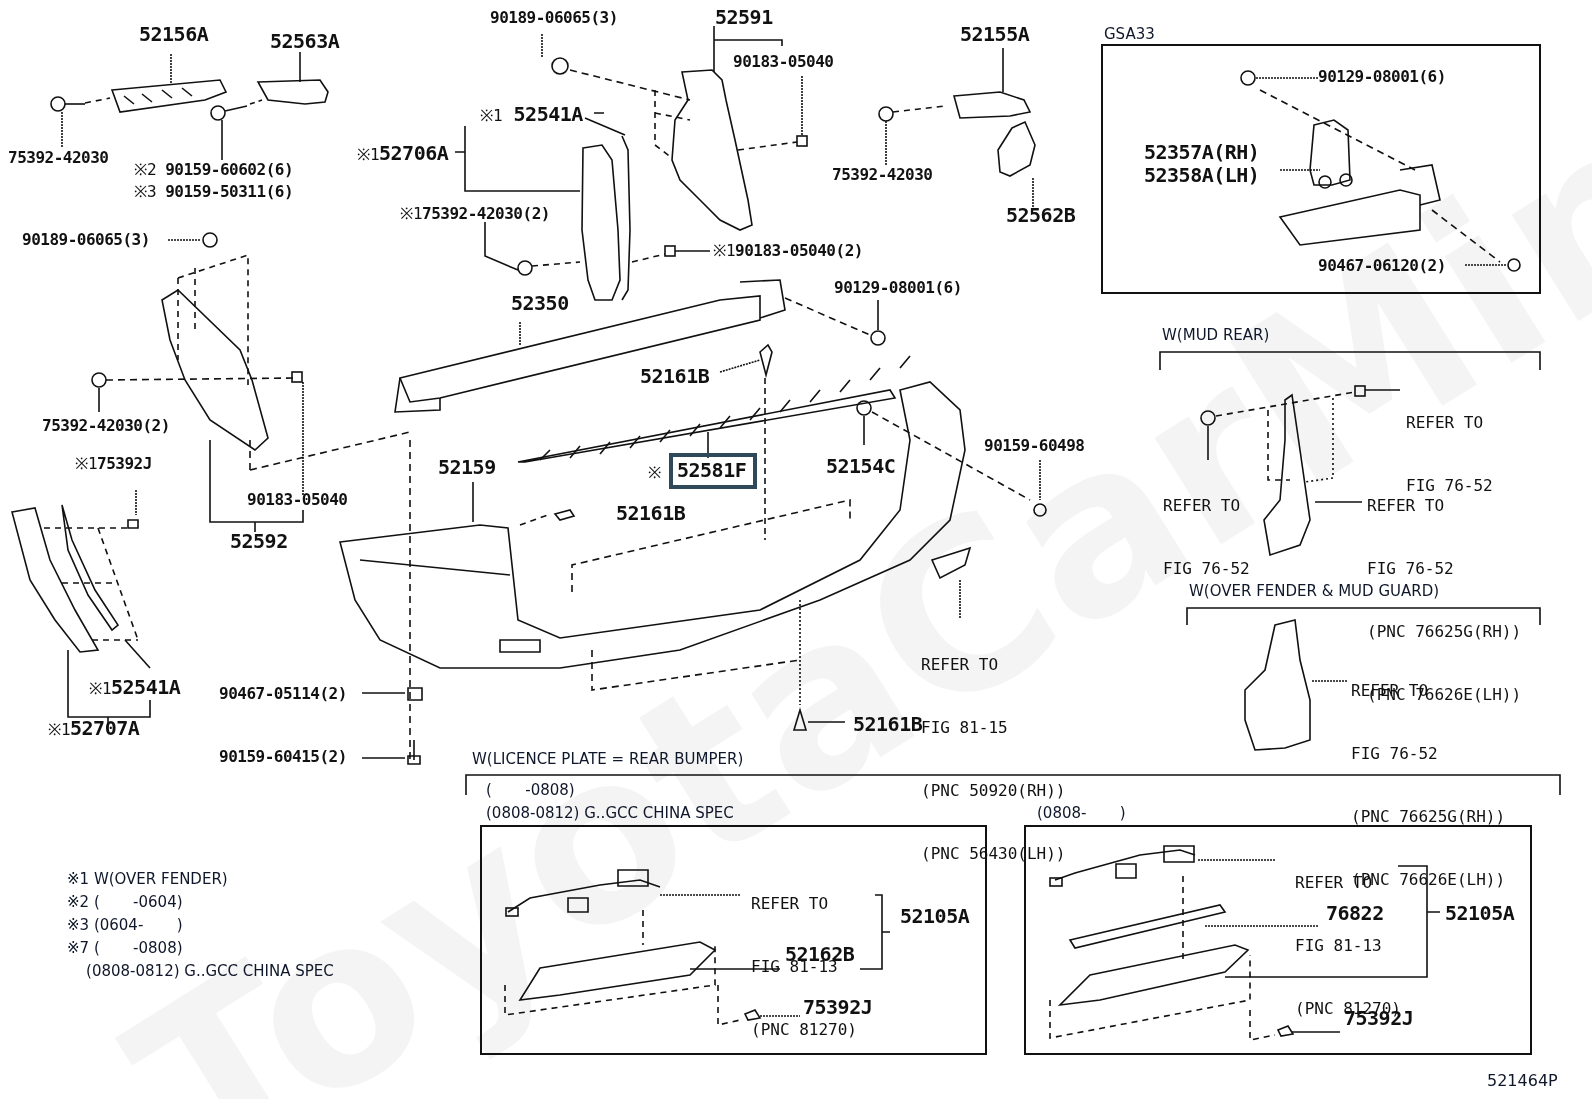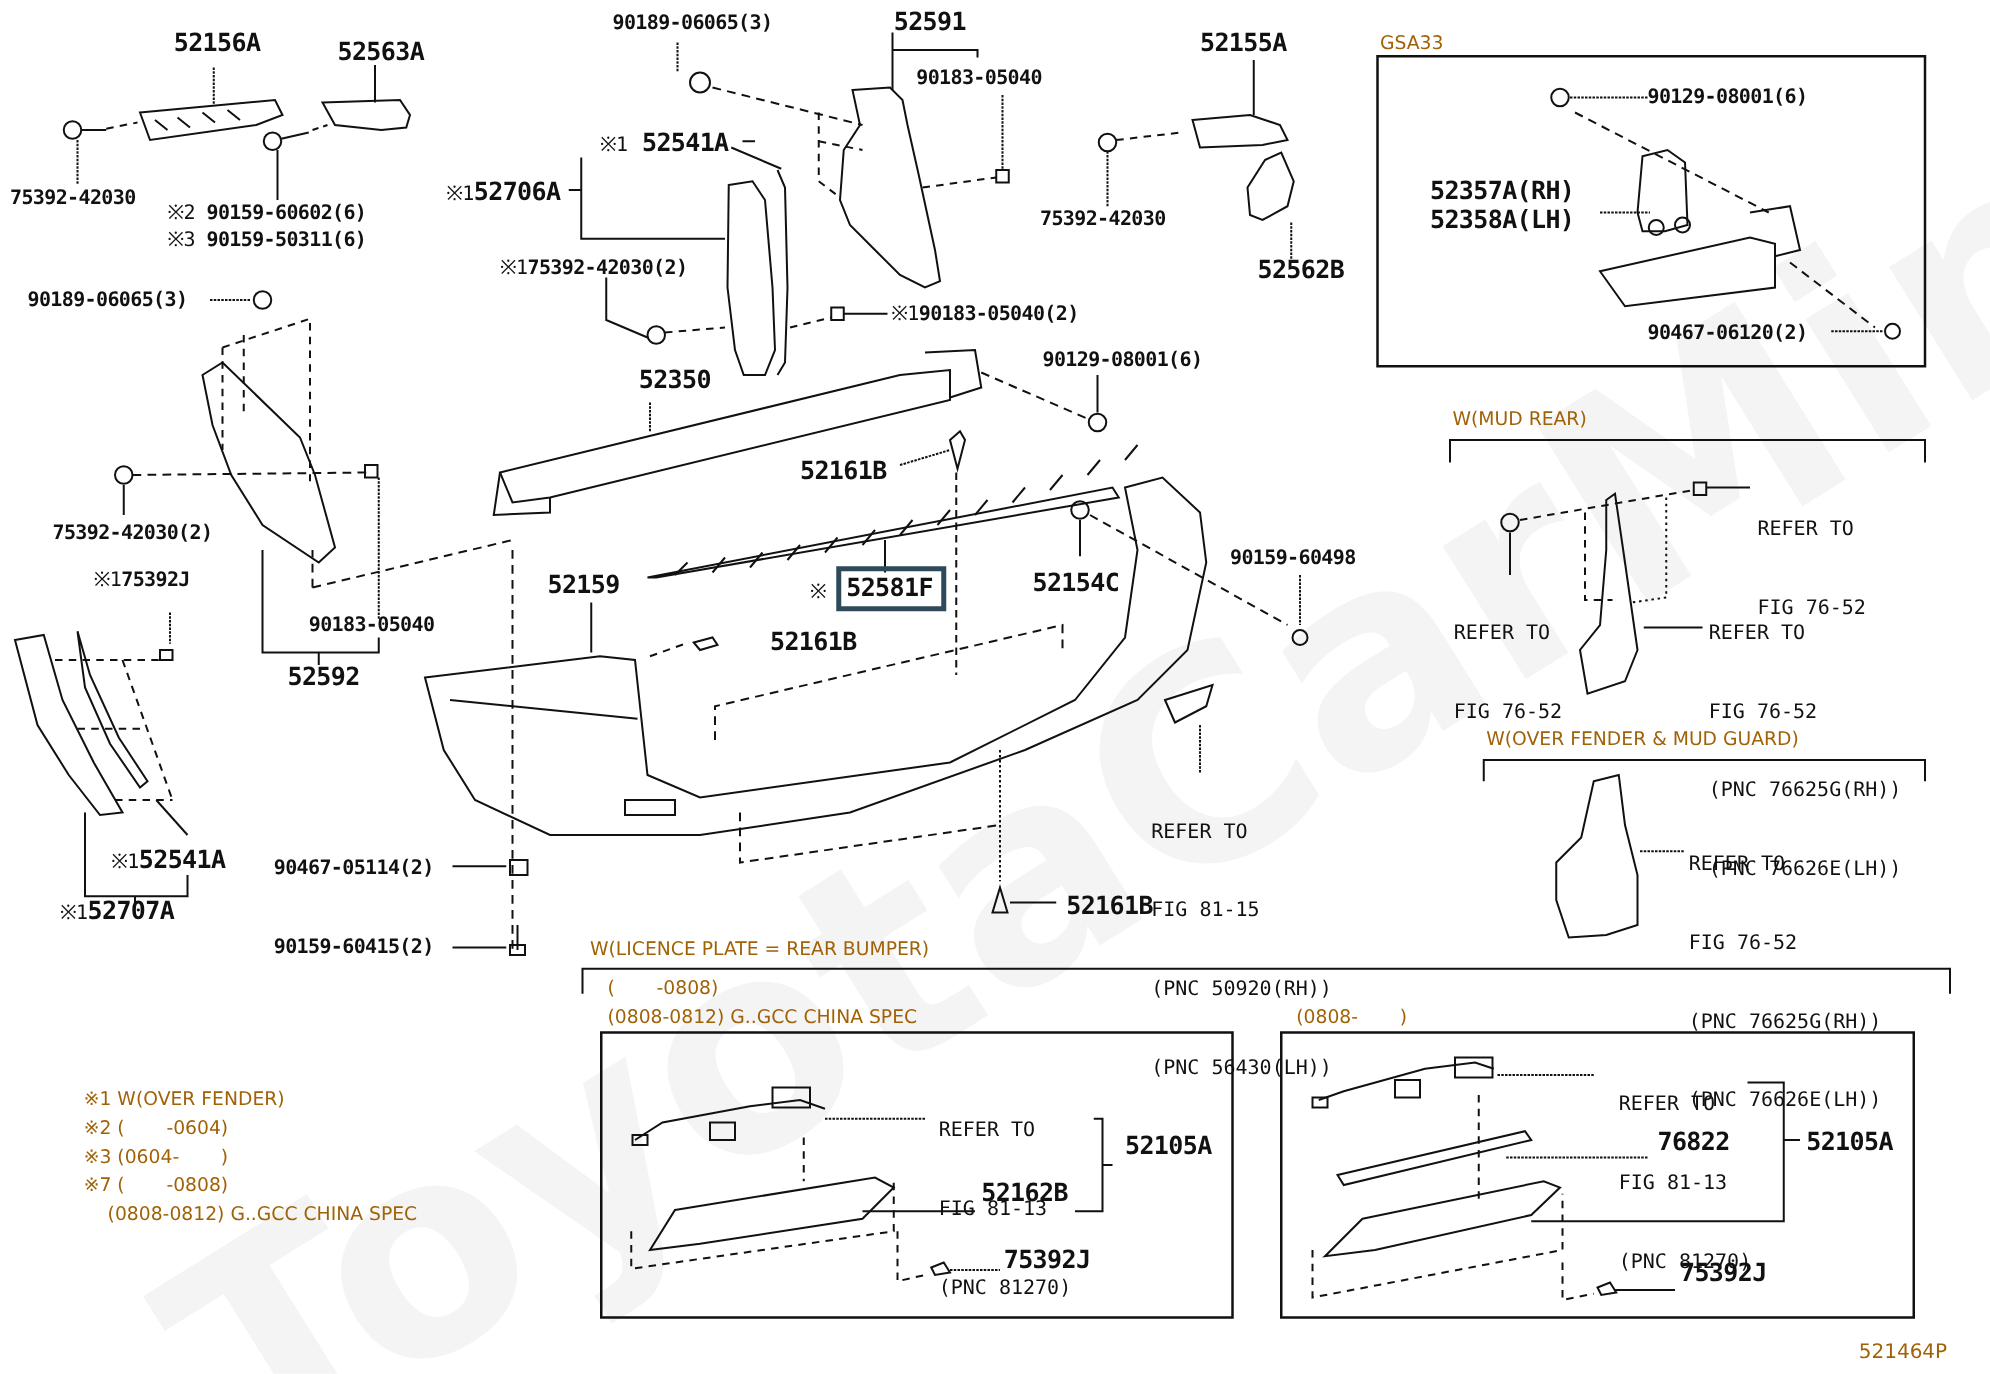--- a/index.html
+++ b/index.html
@@ -5,21 +5,21 @@
   html, body { margin:0; padding:0; background:#ffffff; }
   body { width:1592px; height:1099px; position:relative; overflow:hidden;
          font-family:"DejaVu Sans Mono","Liberation Mono",monospace; color:#111; }
   #stage { position:absolute; left:0; top:0; width:1592px; height:1099px; }
   svg#art { position:absolute; left:0; top:0; }
   .lbl { position:absolute; white-space:pre; font-family:"DejaVu Sans Mono","Liberation Mono",monospace;
          font-weight:bold; color:#111; line-height:1; cursor:pointer; }
   .pn-lg { font-size:20px; letter-spacing:-0.5px; }
   .pn-sm { font-size:16px; letter-spacing:-0.5px; }
   .note { position:absolute; white-space:pre; font-family:"DejaVu Sans","Liberation Sans",sans-serif;
-          font-size:15px; color:#a16207; line-height:1; }
+          font-size:15px; color:#0f172a; line-height:1; }
   .ref { position:absolute; white-space:pre; font-family:"DejaVu Sans Mono","Liberation Mono",monospace;
          font-weight:normal; font-size:16px; line-height:21px; color:#111; }
   .hl { position:absolute; border:4px solid #2e4a5a; box-sizing:border-box; }
   .wm { position:absolute; left:90px; top:60px; font-family:"DejaVu Sans","Liberation Sans",sans-serif;
         font-size:230px; font-weight:bold; color:rgba(0,0,0,0.045); transform:rotate(-32deg);
         transform-origin:0 0; white-space:nowrap; pointer-events:none; top:1000px; }
   .mark { font-weight:normal; font-size:16px; }
 </style>
 </head>
 <body>

